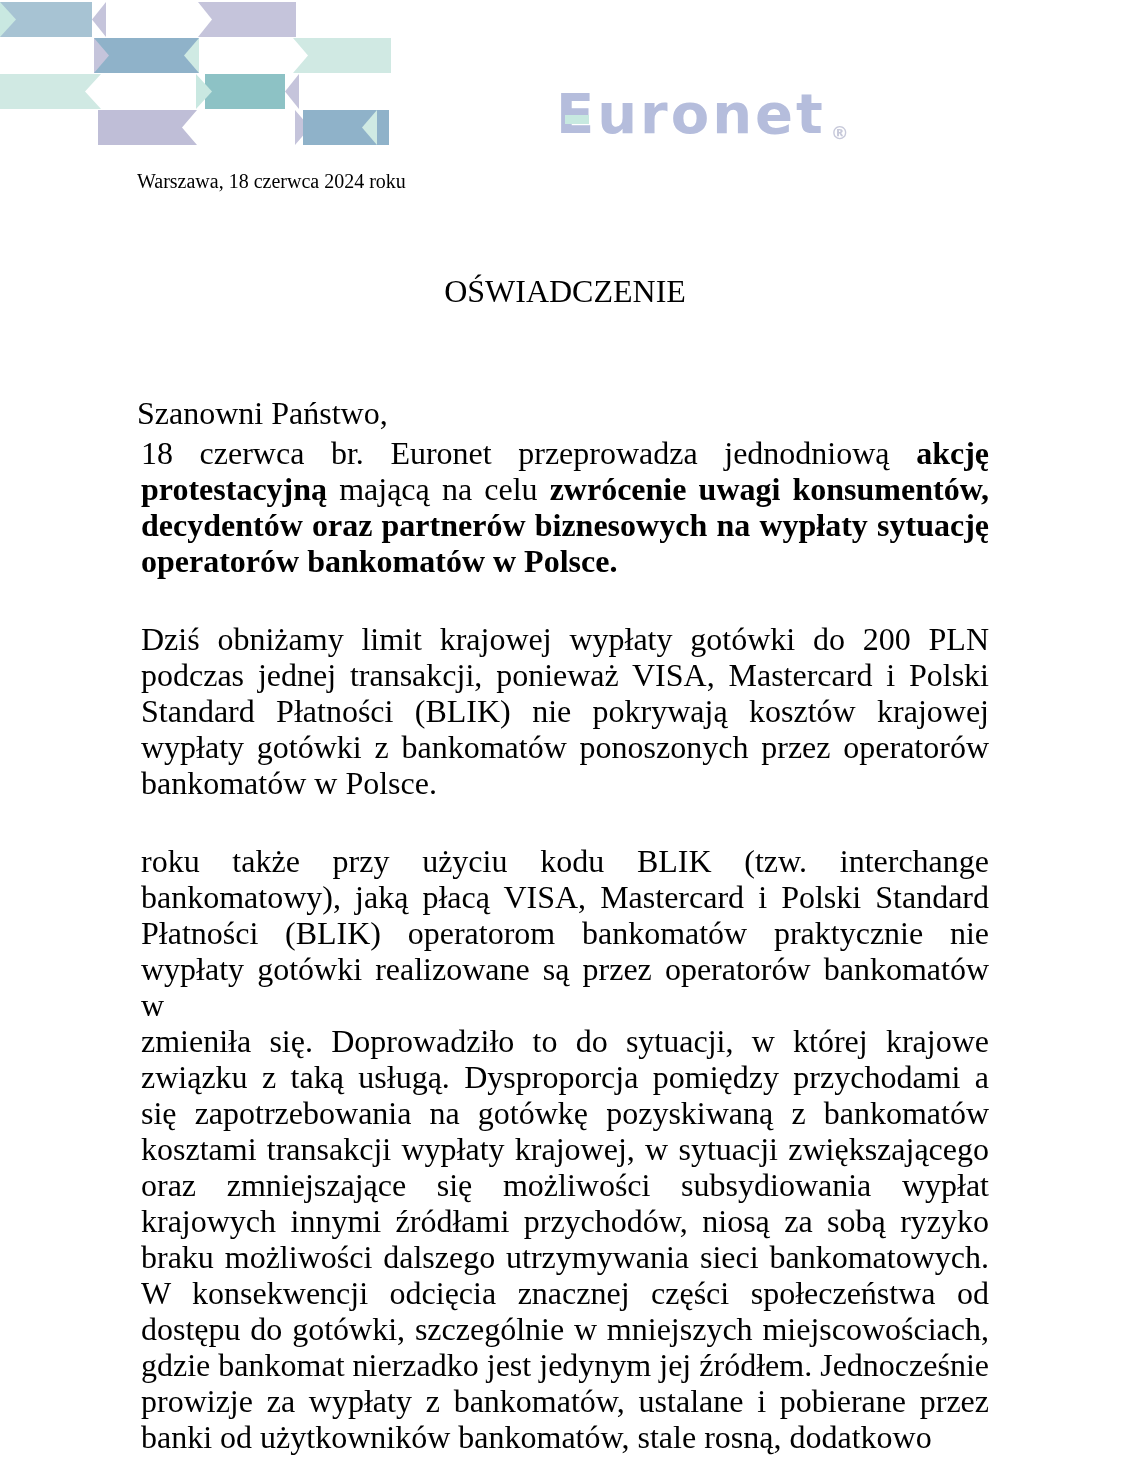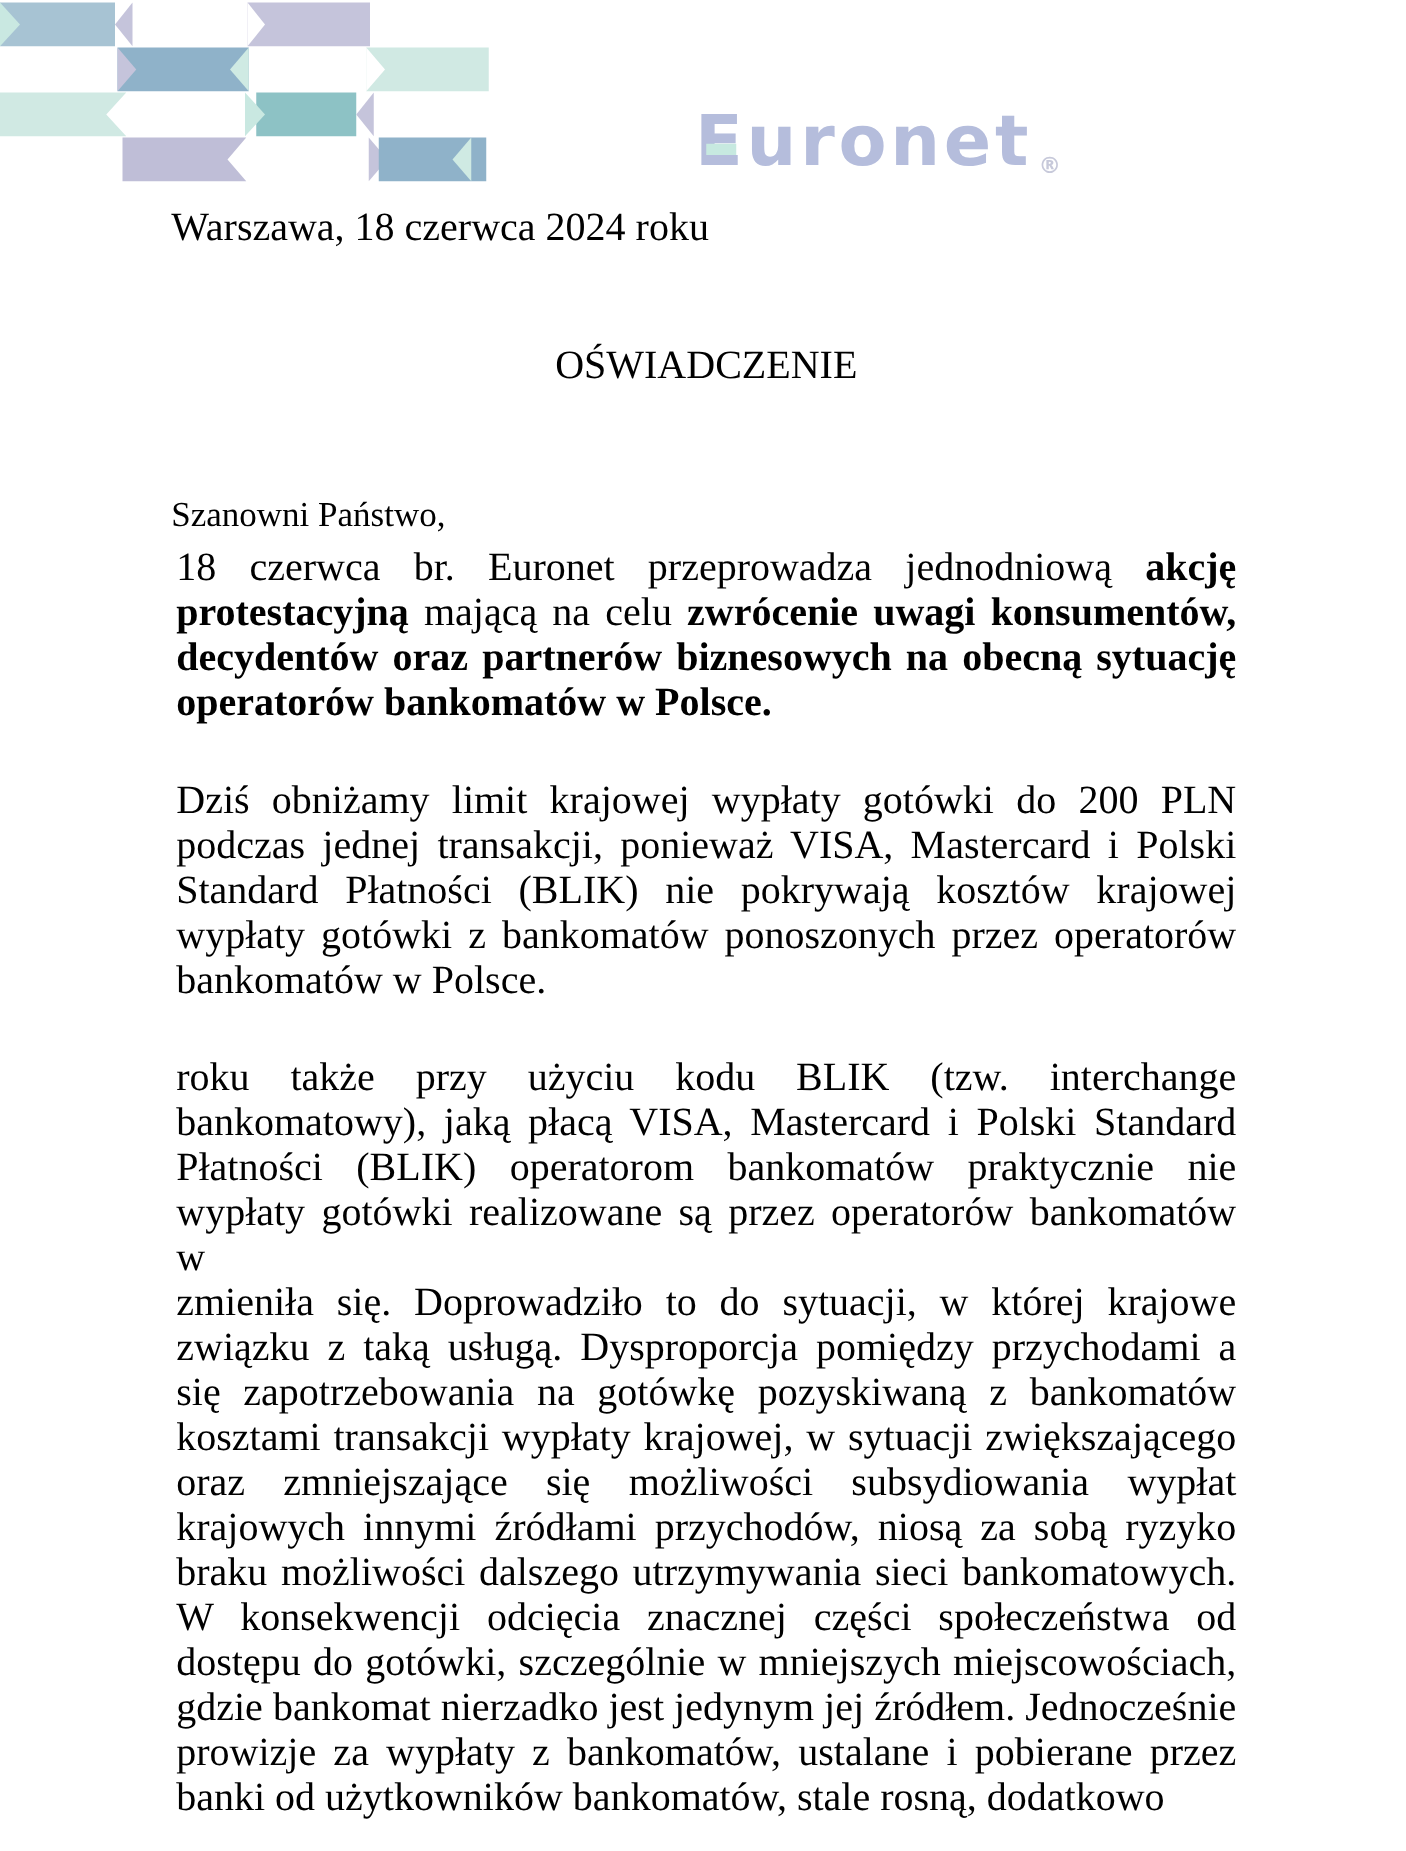--- a/index.html
+++ b/index.html
@@ -27,26 +27,26 @@
     background:#c7e9e0;
   }
   .wordmark .reg{
     font-size:18px;letter-spacing:0;
     color:#c7c9da;
     position:relative;top:6px;
     margin-left:5px;
   }
   
   .content{position:absolute;left:137px;top:0;width:856px;}
-  .date-line{margin:163px 0 0 0;font-size:32px;line-height:36px;}
+  .date-line{margin:163px 0 0 0;font-size:20px;line-height:36px;}
   .doc-title{
     margin:74px 0 0 0;font-size:32px;line-height:36px;
     font-weight:normal;text-align:center;
   }
-  .salutation{margin:86px 0 0 0;font-size:28px;line-height:36px;}
+  .salutation{margin:86px 0 0 0;font-size:32px;line-height:36px;}
   .paras .para{margin:4px;}
   .paras .para + .para{margin-top:42px;}
   .line{
     font-size:32px;line-height:36px;
     text-align:justify;text-align-last:justify;
   }
   .line.last{text-align-last:left;}
   .line b{font-weight:bold;}
 </style>
 </head>
@@ -84,21 +84,21 @@
   </div>
 
   <div class="content">
     <div class="date-line">Warszawa, 18 czerwca 2024 roku</div>
     <div class="doc-title">OŚWIADCZENIE</div>
     <div class="salutation">Szanowni Państwo,</div>
     <div class="paras">
         <div class="para">
           <div class="line"><span>18 czerwca br. Euronet przeprowadza jednodniową </span><b>akcję</b></div>
           <div class="line"><b>protestacyjną</b><span> mającą na celu </span><b>zwrócenie uwagi konsumentów,</b></div>
-          <div class="line"><b>decydentów oraz partnerów biznesowych na obecną sytuację</b></div>
+          <div class="line"><b>decydentów oraz partnerów biznesowych na wypłaty sytuację</b></div>
           <div class="line last"><b>operatorów bankomatów w Polsce.</b></div>
         </div>
         <div class="para">
           <div class="line"><span>Dziś obniżamy limit krajowej wypłaty gotówki do 200 PLN</span></div>
           <div class="line"><span>podczas jednej transakcji, ponieważ VISA, Mastercard i Polski</span></div>
           <div class="line"><span>Standard Płatności (BLIK) nie pokrywają kosztów krajowej</span></div>
           <div class="line"><span>wypłaty gotówki z bankomatów ponoszonych przez operatorów</span></div>
           <div class="line last"><span>bankomatów w Polsce.</span></div>
         </div>
         <div class="para">

